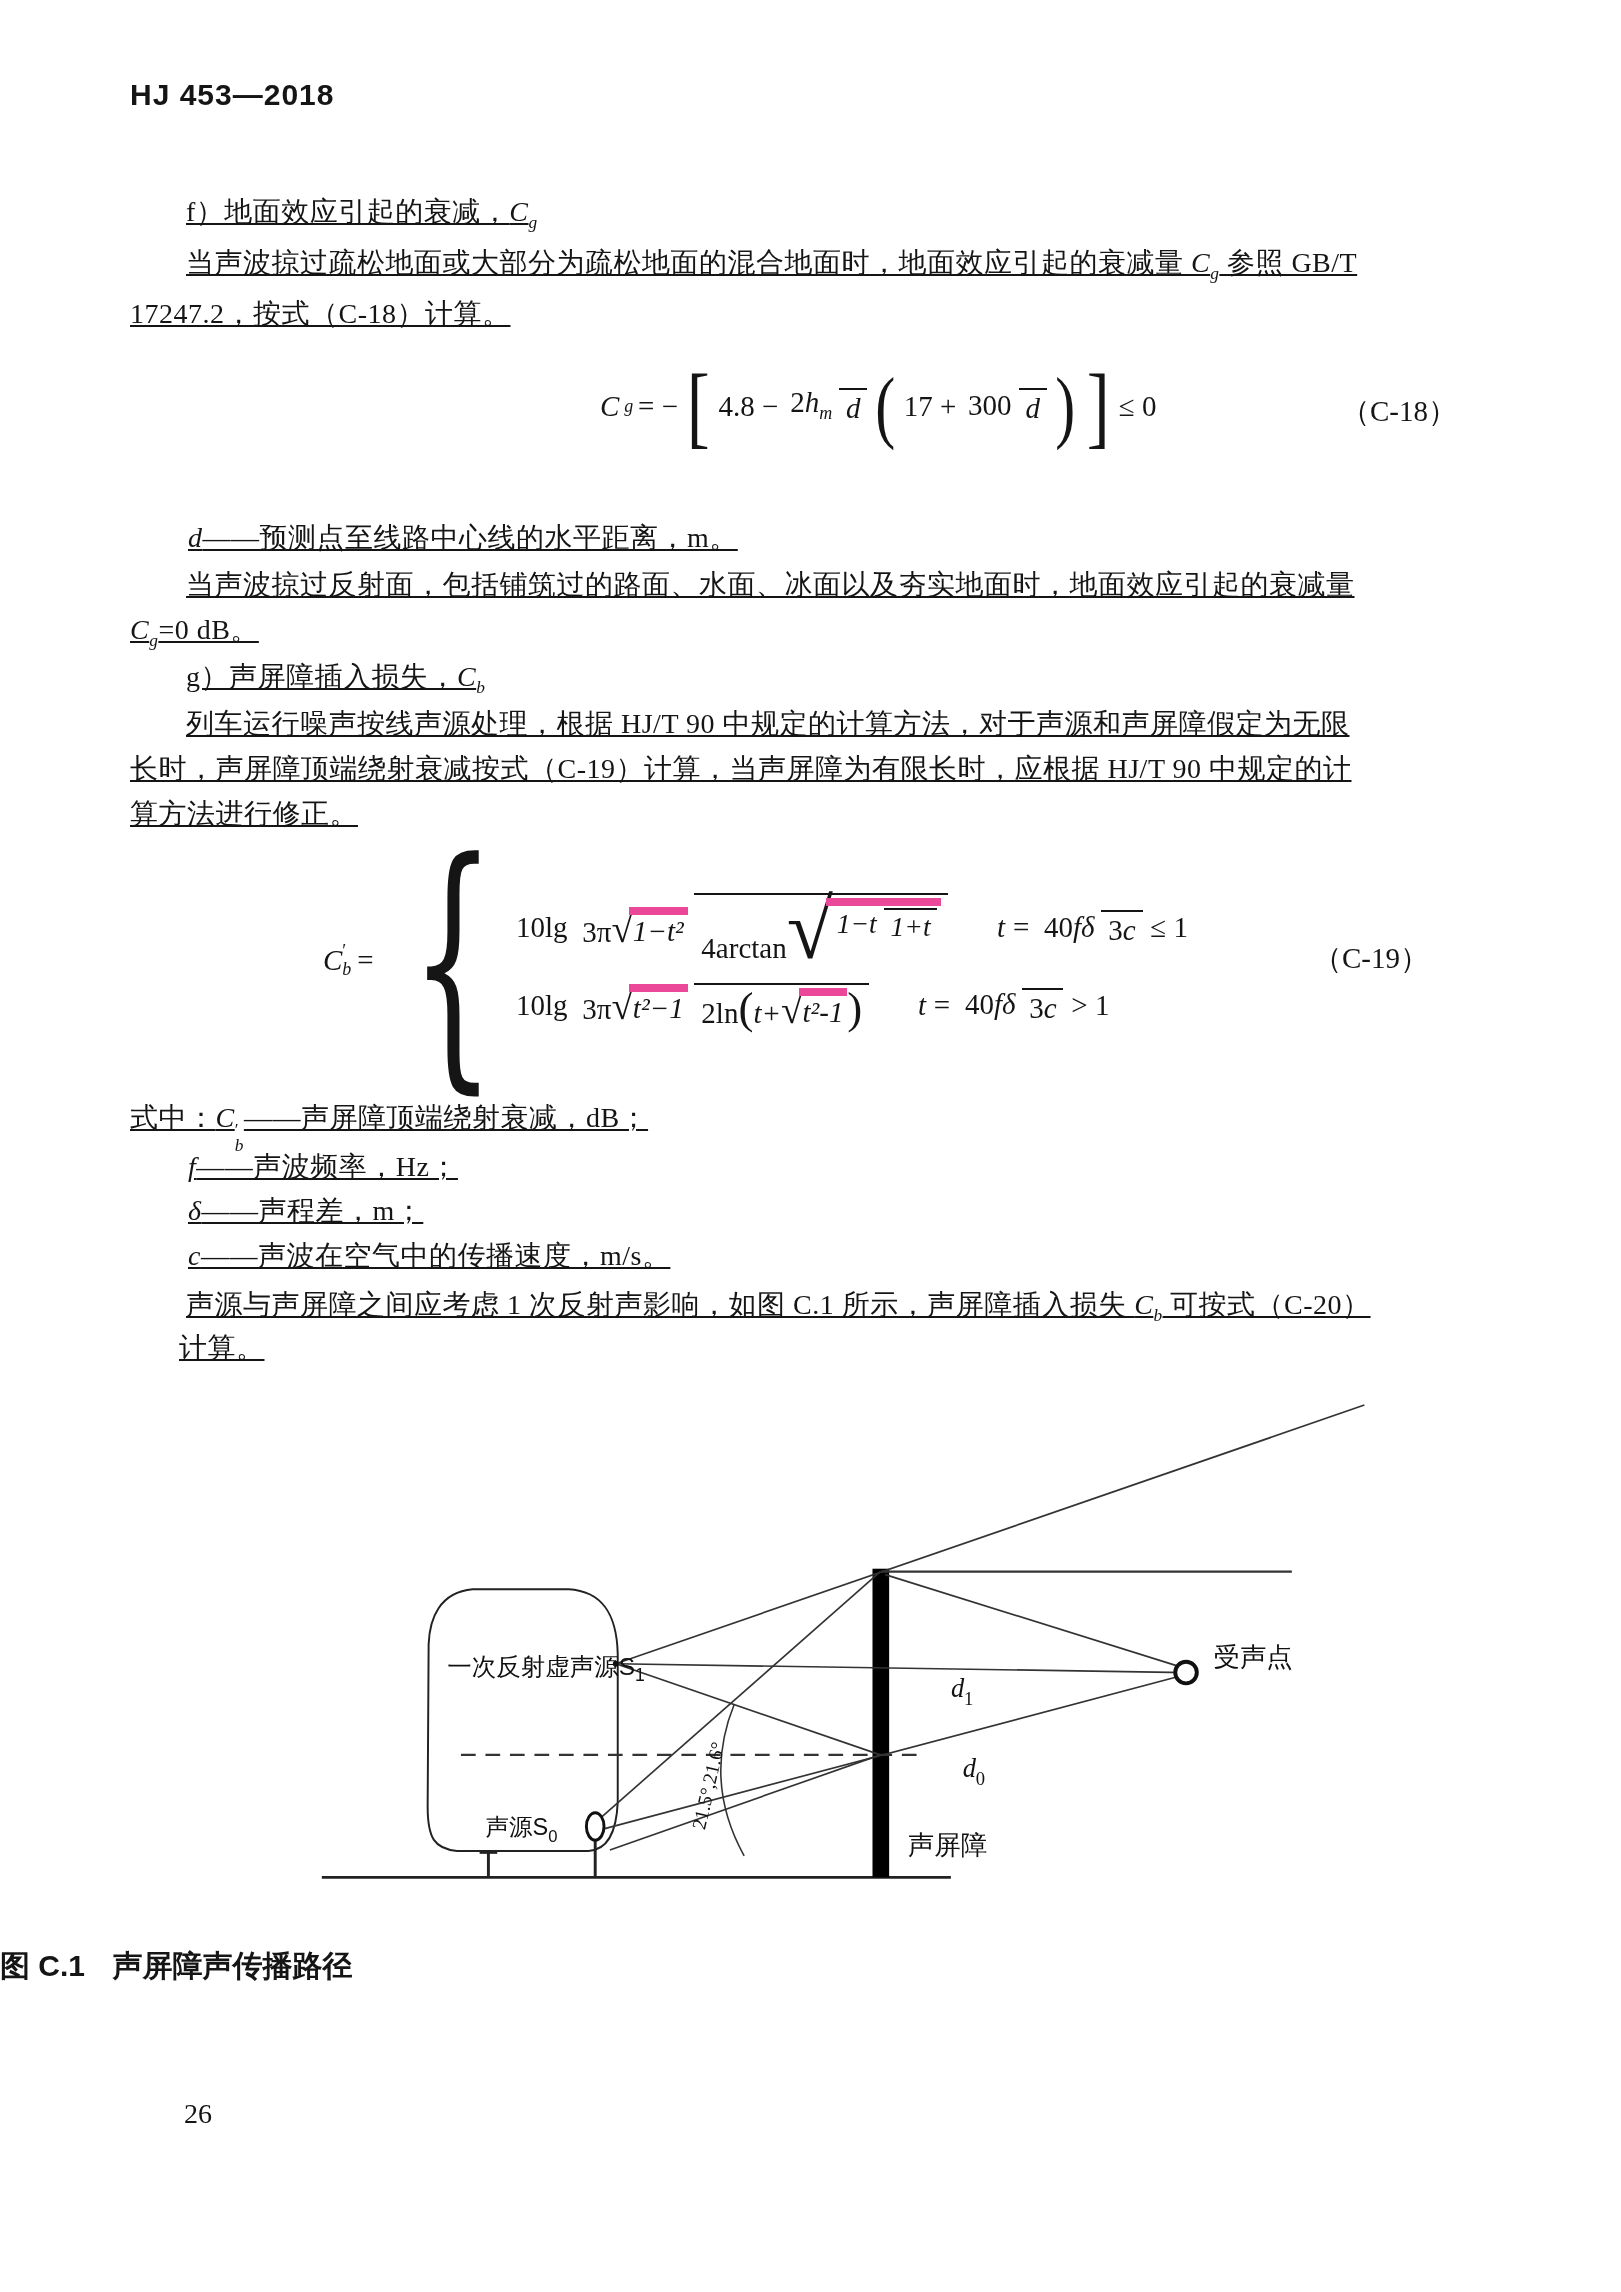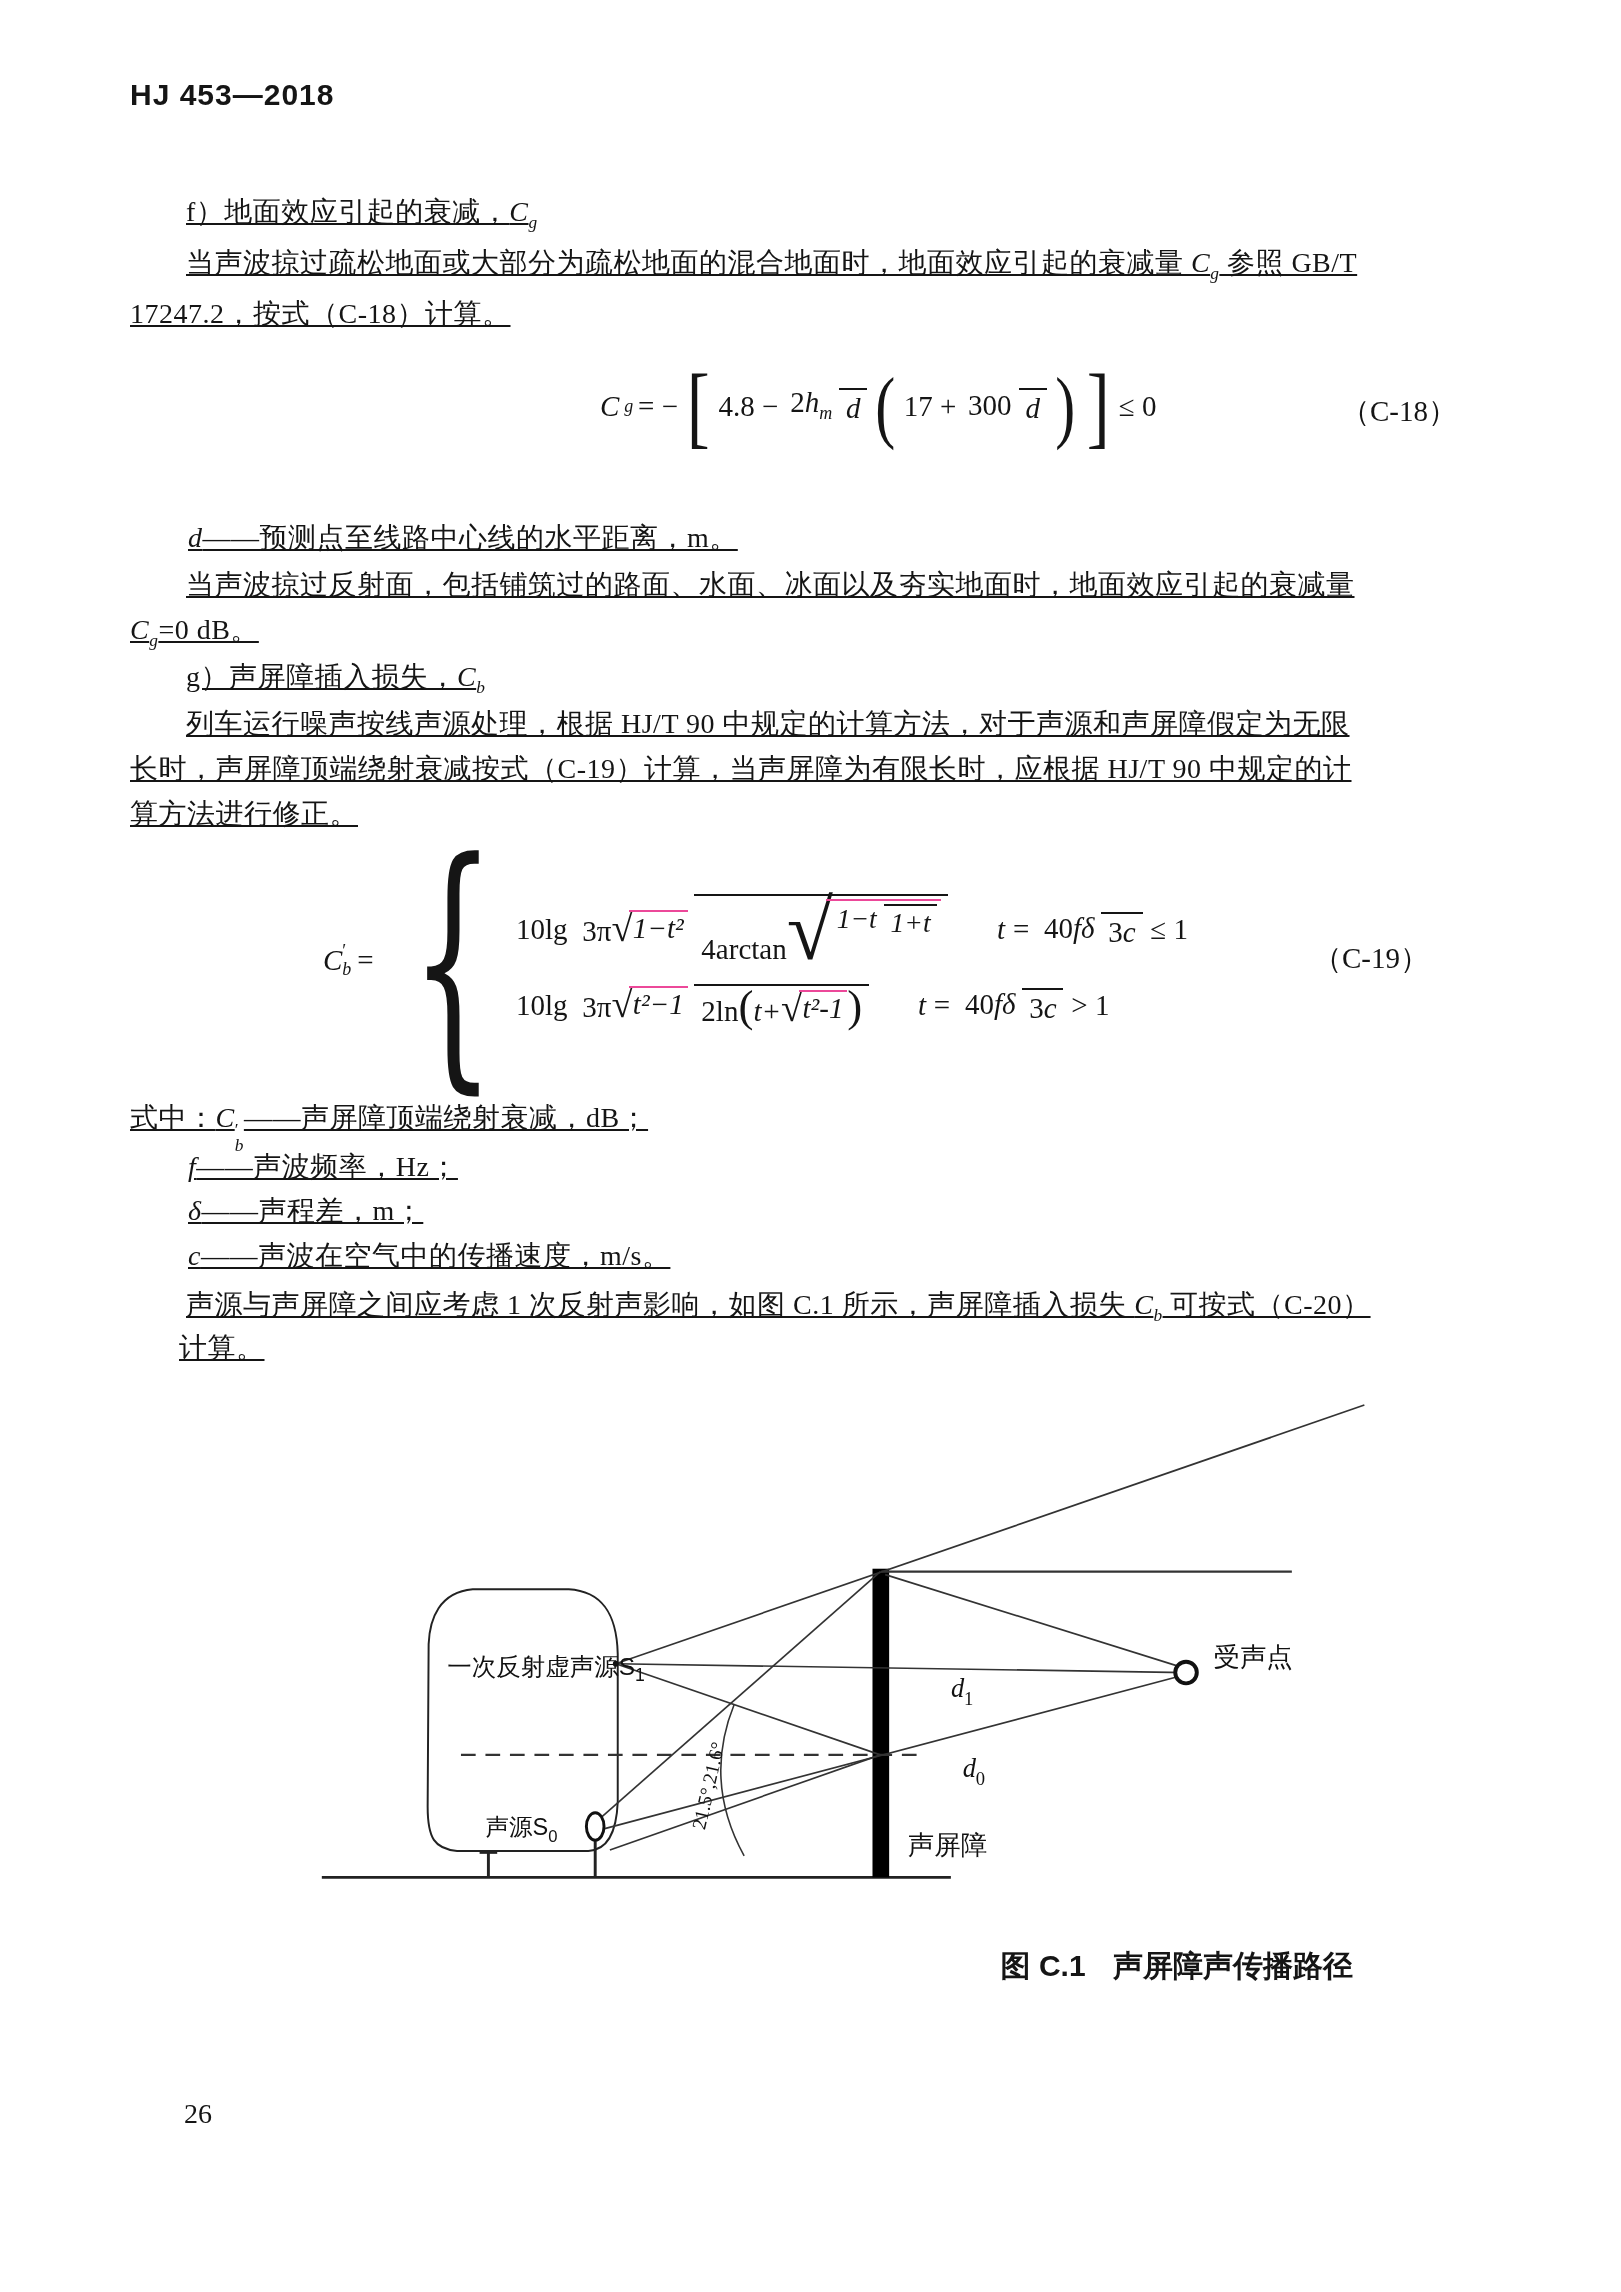--- a/index.html
+++ b/index.html
@@ -17,33 +17,33 @@
   .formula { display:flex; align-items:center; font-size:29px; gap:4.9px; white-space:nowrap; }
   .frac { display:inline-flex; flex-direction:row; align-items:center; vertical-align:middle; }
   .frac .num { padding:0 6.9px 2px; line-height:1.05; }
   .frac .den { border-top:2px solid #151515; padding:2.9px 6.9px 0; line-height:1.05; }
   .bk { font-size:92px; font-weight:400; line-height:0.9; transform:scaleX(0.75); font-family:"Liberation Serif", serif; }
   .bk.p { font-size:80px; }
   .pbk { font-size:1.55em; font-weight:300; line-height:0.8; }
   .eq-label { font-size:29px; }
   .sqrt { display:inline-flex; }
   .sqrt .sign { font-size:1.35em; line-height:0.9; align-self:flex-end; margin-right:-3.9px; }
-  .sqrt .bar  { border-top:2px solid #ec4899; padding:1px 3.9px 0; }
+  .sqrt .bar  { border-top:8px solid #ec4899; padding:1px 3.9px 0; }
   .sqrt.deep .sign { font-size:2.9em; line-height:0.75; margin-right:-6.9px; }
   .c19 { display:flex; align-items:center; font-size:29px; }
   .c19-brace { font-size:267px; line-height:251px; transform:scaleX(0.5); margin:0 -21.6px 0 -13.7px;
                font-family:"DejaVu Serif", serif; font-weight:200; }
   .c19-rows { display:flex; flex-direction:column; gap:19.6px; }
   .c19-row  { display:flex; align-items:center; gap:7.8px; }
   .cond { display:inline-flex; align-items:center; gap:7.8px; margin-left:41px; }
   .supsub { display:inline-flex; flex-direction:column; align-items:flex-start;
             font-size:0.62em; line-height:0.95; vertical-align:-0.45em; }
   
   .fig-label { font-family:"Liberation Sans", sans-serif; }
-  .caption { width:1353px; text-align:right; font-family:"Liberation Sans", sans-serif;
+  .caption { width:1353px; text-align:left; font-family:"Liberation Sans", sans-serif;
              font-weight:bold; font-size:30px; }
   .caption .gap { display:inline-block; width:27.4px; }
 </style>
 </head>
 <body>
 
 <div class="page">
 
   <div class="abs hdr" style="left:130px; top:78px;text-align:center;">HJ 453—2018</div>
 

